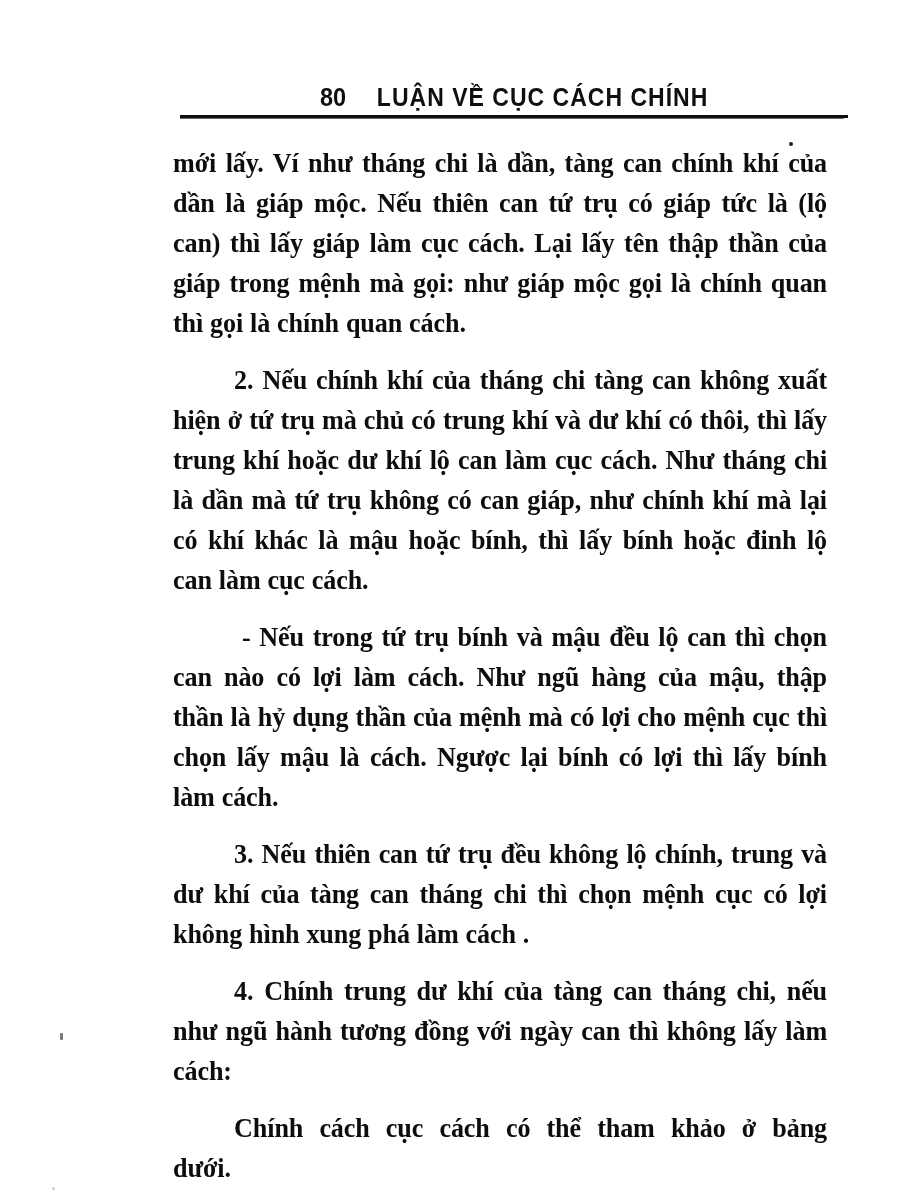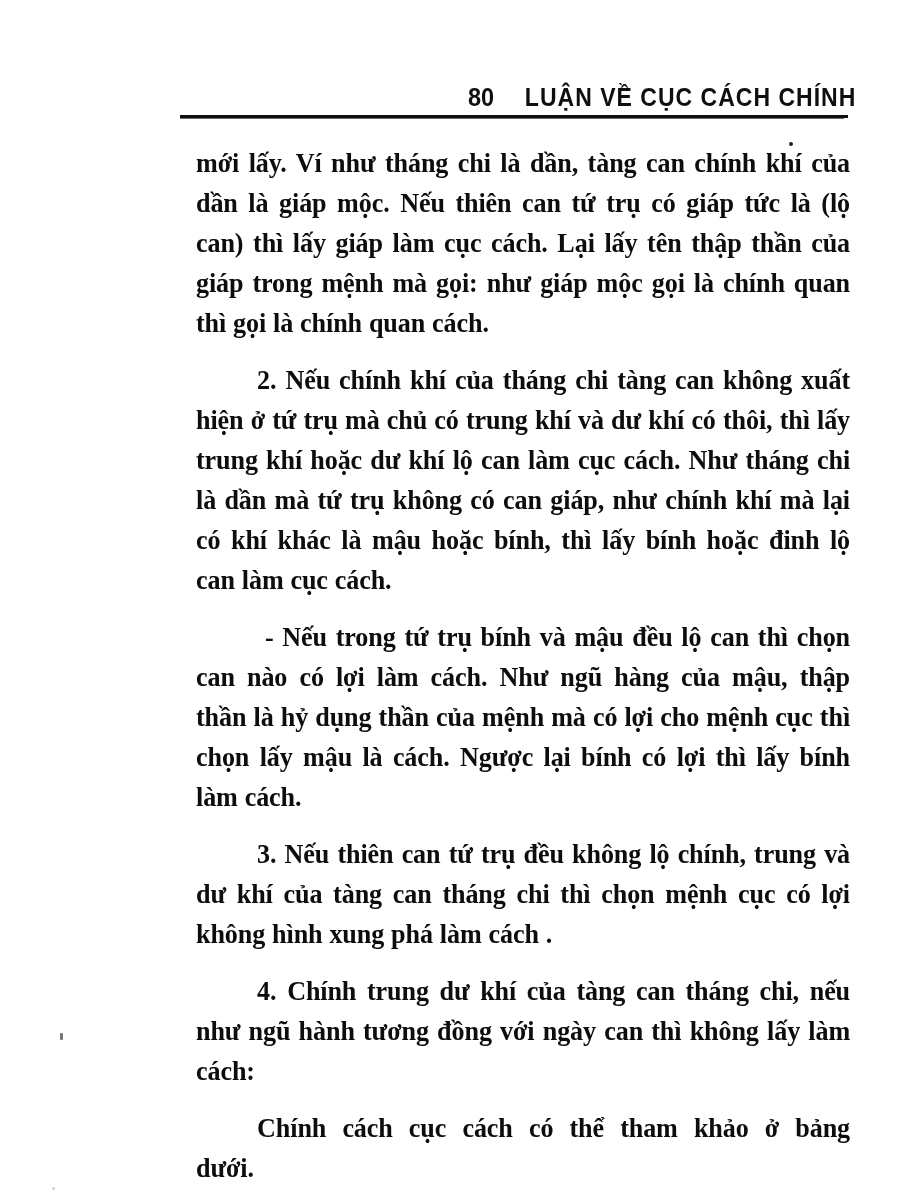--- a/index.html
+++ b/index.html
@@ -13,27 +13,27 @@
     height: 1200px;
     background: #ffffff;
     overflow: hidden;
     font-family: "Liberation Serif", "DejaVu Serif", serif;
     -webkit-font-smoothing: antialiased;
   }
 
   
   .header {
     position: absolute;
-    left: 188px;
+    left: 180px;
     top: 76px;
     width: 668px;
     height: 34px;
     display: flex;
     align-items: flex-end;
-    justify-content: flex-end;
+    justify-content: center;
   }
   .folio {
     font-family: "Liberation Sans", "DejaVu Sans", sans-serif;
     font-weight: bold;
     font-size: 25px;
     color: #100f0f;
     line-height: 1;
     letter-spacing: 0px;
     transform: scaleX(0.94);
     transform-origin: left bottom;
@@ -63,21 +63,21 @@
     left: 0;
     top: 3px;
     width: 664px;
     height: 1px;
     background: #6d6c6c;
   }
 
   
   .body {
     position: absolute;
-    left: 196px;
+    left: 173px;
     top: 143px;
     width: 664px;
   }
   .para {
     margin: 0;
     font-size: 26.5px;
     line-height: 40px;
     color: #0d0d0d;
     text-align: justify;
     text-justify: inter-word;

